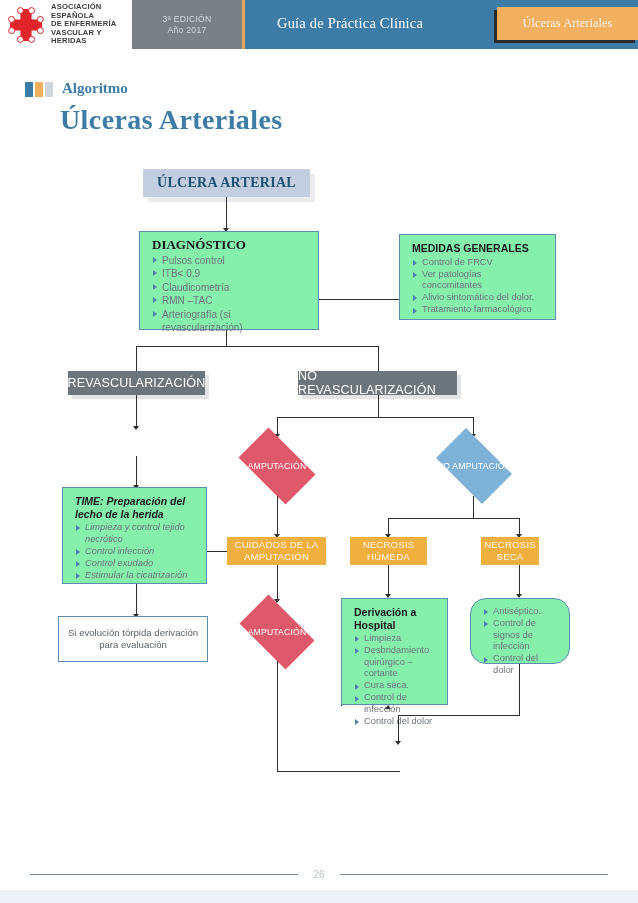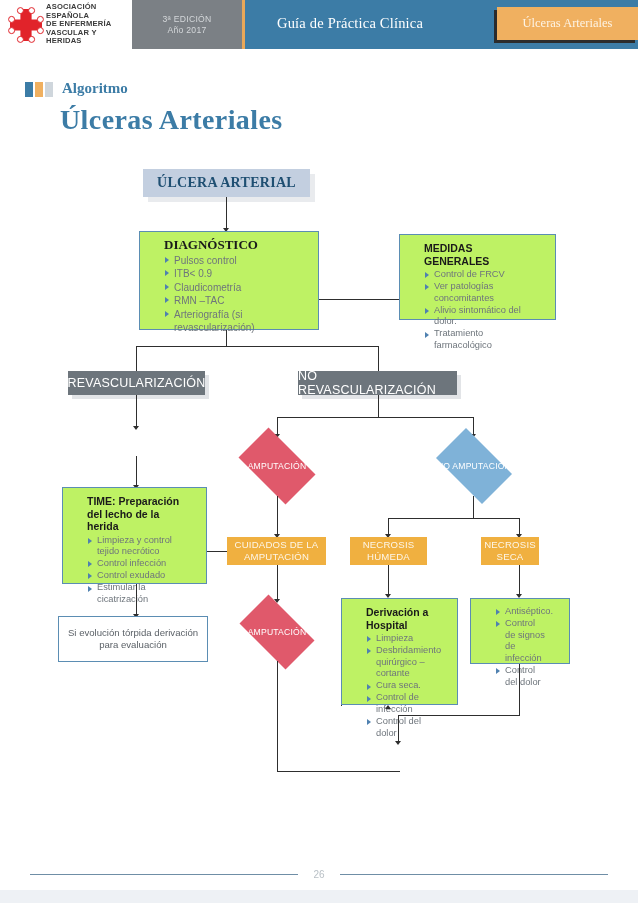--- a/index.html
+++ b/index.html
@@ -8,21 +8,21 @@
     background:#ffffff;
     font-family:"Liberation Sans", sans-serif;
     -webkit-font-smoothing:antialiased;
   }
 
   
   .header{position:absolute;left:0;top:0;width:638px;height:49px;}
   .hdr-logo{position:absolute;left:0;top:0;width:132px;height:49px;background:#ffffff;
             display:flex;align-items:center;}
   .logo-mark{width:40px;height:40px;margin-left:6px;flex:0 0 auto;}
-  .logo-text{font-size:7.6px;line-height:8.6px;font-weight:bold;
+  .logo-text{margin-left:5px;font-size:7.6px;line-height:8.6px;font-weight:bold;
              color:#3b3b3b;letter-spacing:.2px;}
   .hdr-edition{position:absolute;left:132px;top:0;width:110px;height:49px;background:#7b8085;
                display:flex;flex-direction:column;align-items:center;justify-content:center;}
   .hdr-edition div{color:#d4d7da;font-size:8.6px;line-height:11px;letter-spacing:.3px;}
   .hdr-divider{position:absolute;left:242px;top:0;width:3px;height:49px;background:#e8a85a;}
   .hdr-main{position:absolute;left:245px;top:0;width:393px;height:49px;background:#3c7ca6;}
   .hdr-title{position:absolute;left:277px;top:15px;color:#ffffff;font-size:14.5px;
              font-family:"Liberation Serif", serif;letter-spacing:.2px;}
   .hdr-tab{position:absolute;left:497px;top:7px;width:141px;height:33px;background:#f0b060;
            box-shadow:-3px 3px 0 #2b2b2b;display:flex;align-items:center;justify-content:center;}
@@ -44,21 +44,21 @@
   
   .n-hdrbox{background:#6d757c;color:#ffffff;display:flex;align-items:center;justify-content:center;
             box-shadow:4px 4px 0 rgba(190,196,202,.45);font-size:12.5px;letter-spacing:.2px;}
 
   
   .n-titlebox{background:#c3cfe0;color:#1f4f72;display:flex;align-items:center;justify-content:center;
               box-shadow:5px 5px 0 rgba(200,206,212,.4);font-size:14px;font-weight:bold;
               font-family:"Liberation Serif", serif;letter-spacing:.3px;}
 
   
-  .n-infobox{background:#bef264;border:1px solid #5b8db3;padding:7px 24px;}
+  .n-infobox{background:#86efac;border:1px solid #5b8db3;padding:7px 12px;}
   .n-infobox .bx-title{font-size:10.5px;font-weight:bold;color:#1a1a1a;line-height:12.5px;
                        margin-bottom:2px;}
   .n-infobox .bx-title.serif{font-family:"Liberation Serif", serif;font-size:13px;}
   .n-infobox ul{list-style:none;margin:0;padding:0;}
   .n-infobox li{position:relative;padding-left:10px;font-size:9.3px;line-height:11.6px;
                 color:#6e757c;margin-bottom:.5px;}
   .n-infobox li:before{content:"";position:absolute;left:1px;top:3.2px;width:0;height:0;
                        border-left:4px solid #4f81b0;border-top:3px solid transparent;
                        border-bottom:3px solid transparent;}
   .n-infobox.big li{font-size:10px;line-height:13px;}
@@ -188,21 +188,21 @@
   <div class="node n-hdrbox" style="left:298px;top:371px;width:159px;height:24px;">
     <span>NO REVASCULARIZACIÓN</span>
   </div>
 
   <div class="ln v" style="left:136px;top:395px;height:31px;"></div>
   <div class="arr down" style="left:133px;top:426px;"></div>
 
   <div class="ln v" style="left:136px;top:456px;height:29px;"></div>
   <div class="arr down" style="left:133px;top:485px;"></div>
 
-  <div class="node n-infobox" style="left:62px;top:487px;width:145px;height:97px;">
+  <div class="node n-infobox" style="left:62px;top:487px;width:145px;height:97px;font-style:italic;">
     <div class="bx-title">TIME: Preparación del lecho de la herida</div>
     <ul>
       <li>Limpieza y control tejido necrótico</li>
       <li>Control infección</li>
       <li>Control exudado</li>
       <li>Estimular la cicatrización</li>
     </ul>
   </div>
 
   <div class="ln h" style="left:207px;top:551px;width:38px;"></div>
@@ -253,34 +253,34 @@
 
   <div class="ln v" style="left:277px;top:565px;height:36px;"></div>
   <div class="arr down" style="left:274px;top:599px;"></div>
   <div class="node n-diamond d-red" style="left:231px;top:603px;width:92px;height:58px;">
     <div class="dshape"></div>
     <div class="dlabel">AMPUTACIÓN</div>
   </div>
 
   <div class="ln v" style="left:388px;top:565px;height:31px;"></div>
   <div class="arr down" style="left:385px;top:594px;"></div>
-  <div class="node n-infobox" style="left:341px;top:598px;width:117px;height:107px;">
+  <div class="node n-infobox" style="left:341px;top:598px;width:107px;height:107px;">
     <div class="bx-title">Derivación a Hospital</div>
     <ul>
       <li>Limpieza</li>
       <li>Desbridamiento quirúrgico – cortante</li>
       <li>Cura seca.</li>
       <li>Control de infección</li>
       <li>Control del dolor</li>
     </ul>
   </div>
 
   <div class="ln v" style="left:519px;top:565px;height:31px;"></div>
   <div class="arr down" style="left:516px;top:594px;"></div>
-  <div class="node n-infobox" style="left:470px;top:598px;width:100px;height:66px;">
+  <div class="node n-infobox" style="left:470px;top:598px;width:100px;height:66px;border-radius:16px;">
     <ul>
       <li>Antiséptico.</li>
       <li>Control de signos de infección</li>
       <li>Control del dolor</li>
     </ul>
   </div>
 
   <div class="ln v" style="left:277px;top:661px;height:110px;"></div>
   <div class="ln h" style="left:277px;top:771px;width:123px;"></div>
   <div class="ln v" style="left:519px;top:664px;height:51px;"></div>

